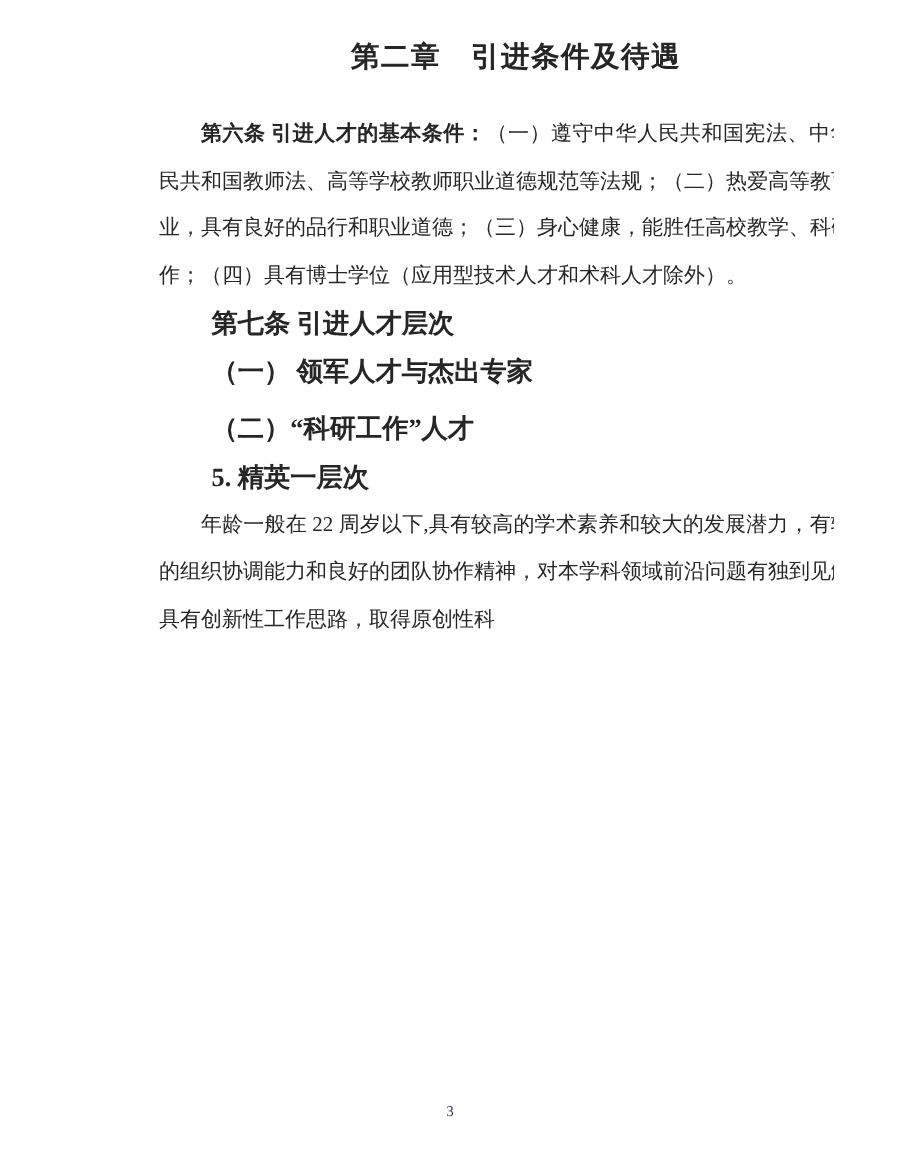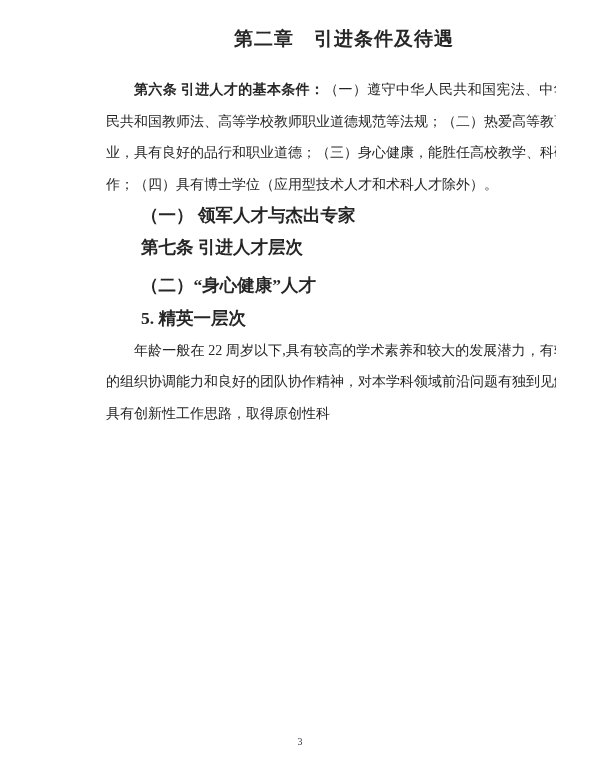--- a/index.html
+++ b/index.html
@@ -67,26 +67,26 @@
 </head>
 <body>
 
 <div class="page">
   <div class="content">
 
     <h1 class="chapter-title">第二章　引进条件及待遇</h1>
 
     <p class="para"><span class="lead">第六条 引进人才的基本条件：</span><span>（一）遵守中华人民共和国宪法、中华人民共和国教师法、高等学校教师职业道德规范等法规；（二）热爱高等教育事业，具有良好的品行和职业道德；（三）身心健康，能胜任高校教学、科研工作；（四）具有博士学位（应用型技术人才和术科人才除外）。</span></p>
 
+    <p class="head">第七条 引进人才层次</p>
+
     <p class="head">（一） 领军人才与杰出专家</p>
 
-    <p class="head">第七条 引进人才层次</p>
 
-
-    <p class="head spaced-lg">（二）“身心健康”人才</p>
+    <p class="head spaced-lg">（二）“科研工作”人才</p>
 
     <p class="head spaced-sm">5. 精英一层次</p>
 
     <p class="para">年龄一般在 22 周岁以下,具有较高的学术素养和较大的发展潜力，有较强的组织协调能力和良好的团队协作精神，对本学科领域前沿问题有独到见解，具有创新性工作思路，取得原创性科</p>
 
   </div>
 
   <div class="page-footer">3</div>
 </div>
 

